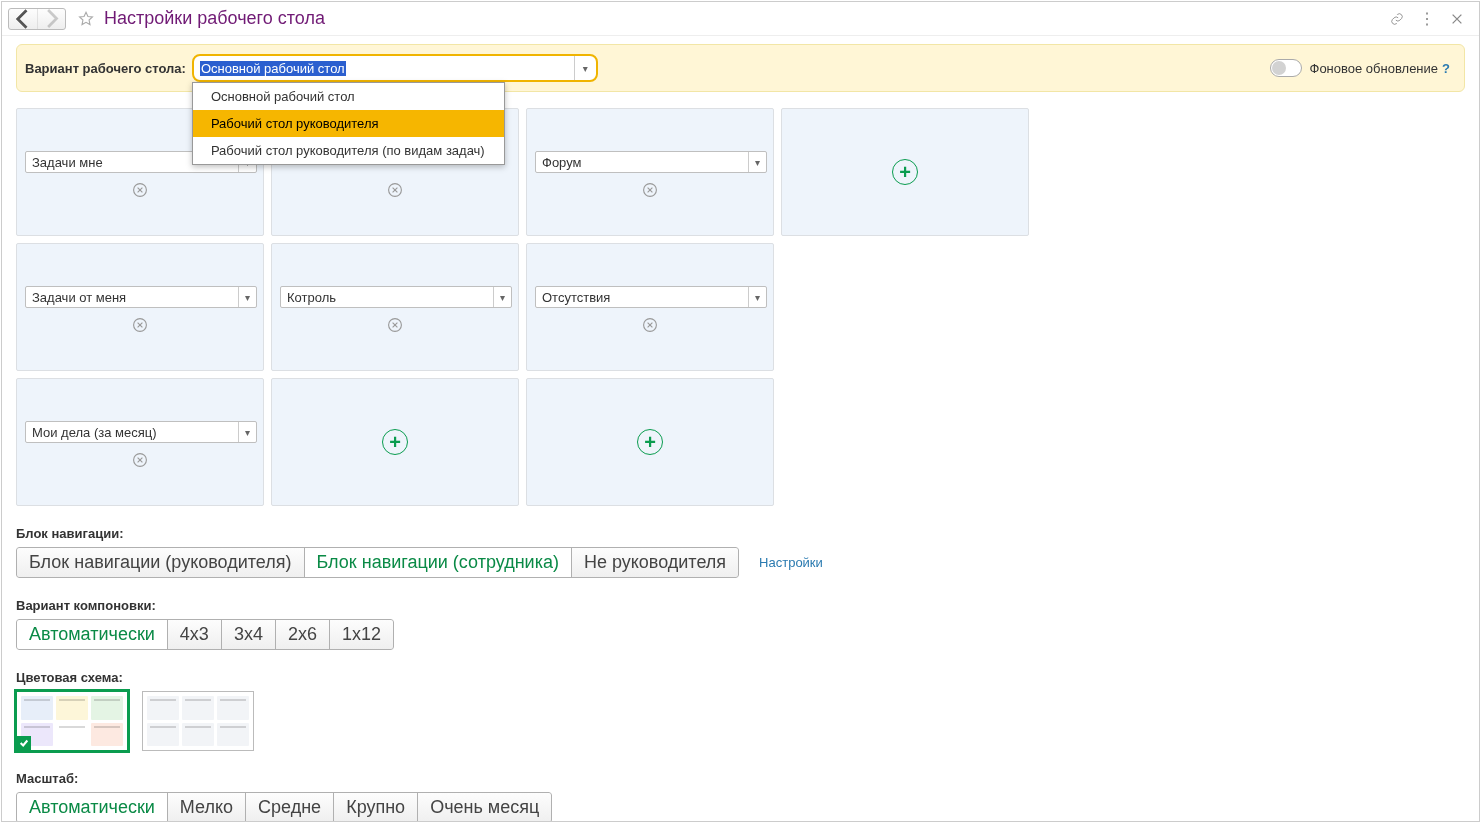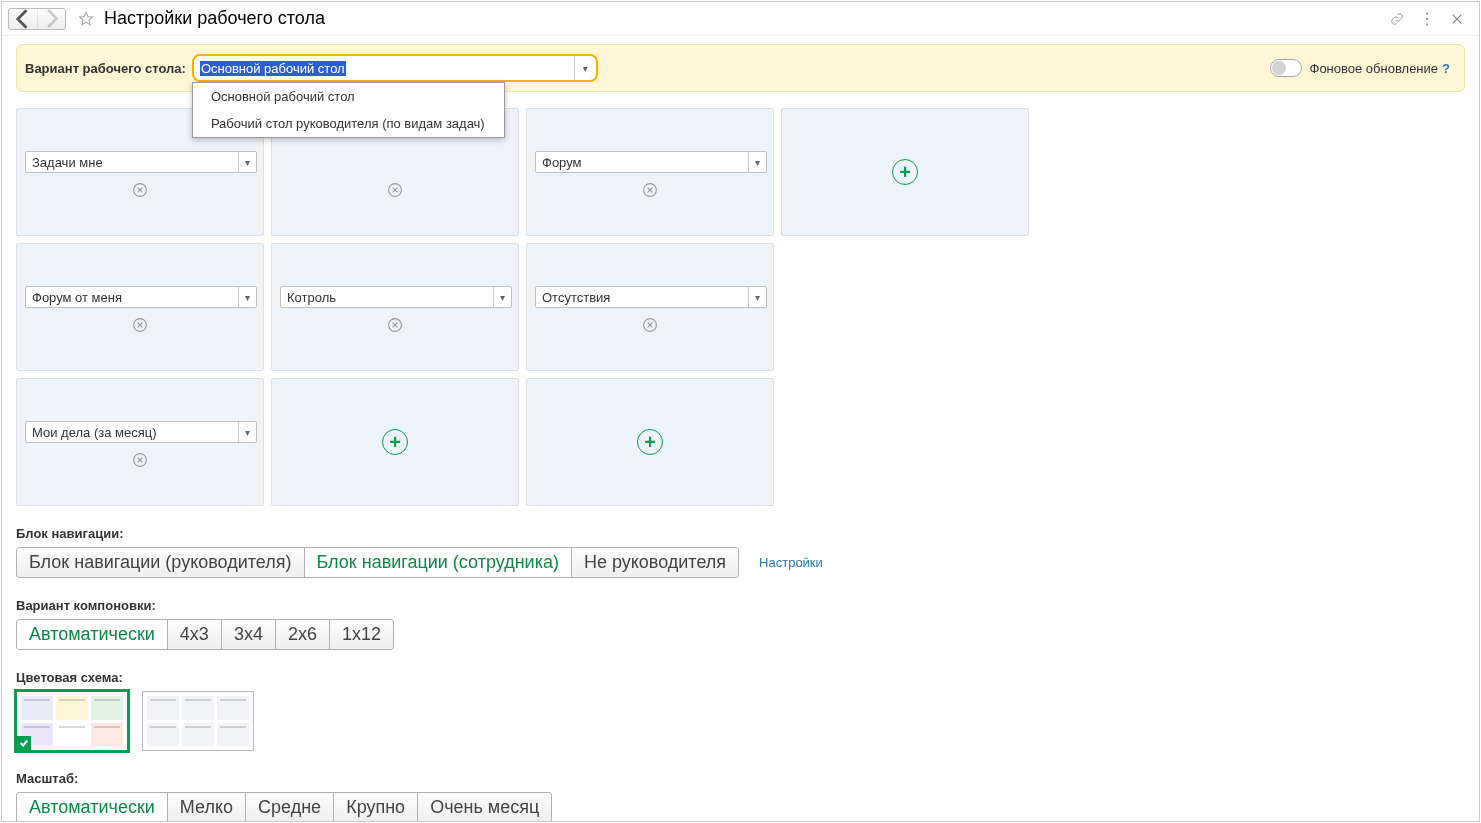--- a/index.html
+++ b/index.html
@@ -43,21 +43,21 @@
   }
   .nav-btn + .nav-btn { border-left: 1px solid #ccc; }
   .star-icon {
     margin: 0 8px 0 10px;
     width: 20px; height:20px;
     display:flex;align-items:center;justify-content:center;
   }
   .star-icon svg { width: 18px; height: 18px; stroke: #aaa; fill: none; stroke-width:1.5;}
   .page-title {
     font-size: 18px;
-    color: #000000;
+    color: #701a75;
     flex: 0 0 auto;
   }
   .header-spacer { flex: 1; }
   .header-icon {
     width: 24px; height:24px;
     display:flex;align-items:center;justify-content:center;
     color: #888;
     margin-left: 6px;
     cursor: pointer;
   }
@@ -329,20 +329,21 @@
 
   <div class="banner">
     <div class="banner-label">Вариант рабочего стола:</div>
     <div class="variant-select-wrapper">
       <div class="variant-select-input">
         <span class="selected-text">Основной рабочий стол</span>
       </div>
       <div class="variant-dropdown-btn">▾</div>
       <div class="variant-dropdown-list" id="variant-options">
           <div class="opt">Основной рабочий стол</div>
+          <div class="opt highlight">Рабочий стол руководителя</div>
           <div class="opt">Рабочий стол руководителя (по видам задач)</div>
         </div>
     </div>
     <div class="banner-spacer"></div>
     <div class="toggle">
       <div class="toggle-knob"></div>
     </div>
     <div class="bg-update-label">Фоновое обновление</div>
     <div class="help-q">?</div>
   </div>
@@ -381,21 +382,21 @@
               <circle cx="10" cy="10" r="8"></circle>
               <path d="M7 7l6 6M13 7l-6 6"></path>
             </svg>
           </div>
         </div>
         <div class="tile">
           <div class="tile-add">+</div>
         </div>
         <div class="tile">
           <div class="tile-select">
-            <div class="tile-select-text">Форум от меня</div>
+            <div class="tile-select-text">Задачи от меня</div>
             <div class="tile-select-btn">▾</div>
           </div>
           <div class="tile-remove">
             <svg viewBox="0 0 20 20">
               <circle cx="10" cy="10" r="8"></circle>
               <path d="M7 7l6 6M13 7l-6 6"></path>
             </svg>
           </div>
         </div>
         <div class="tile">

